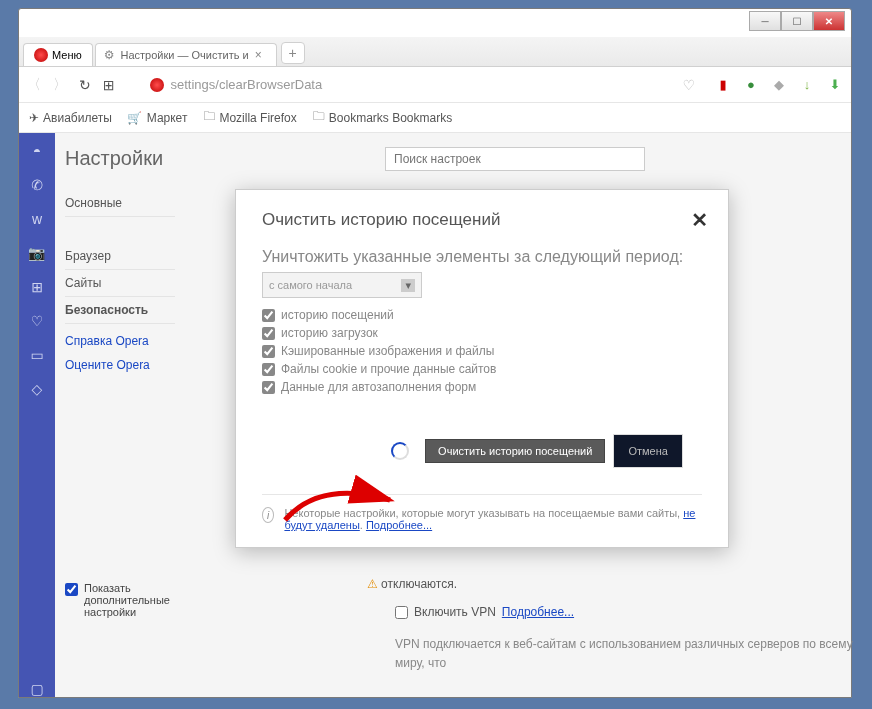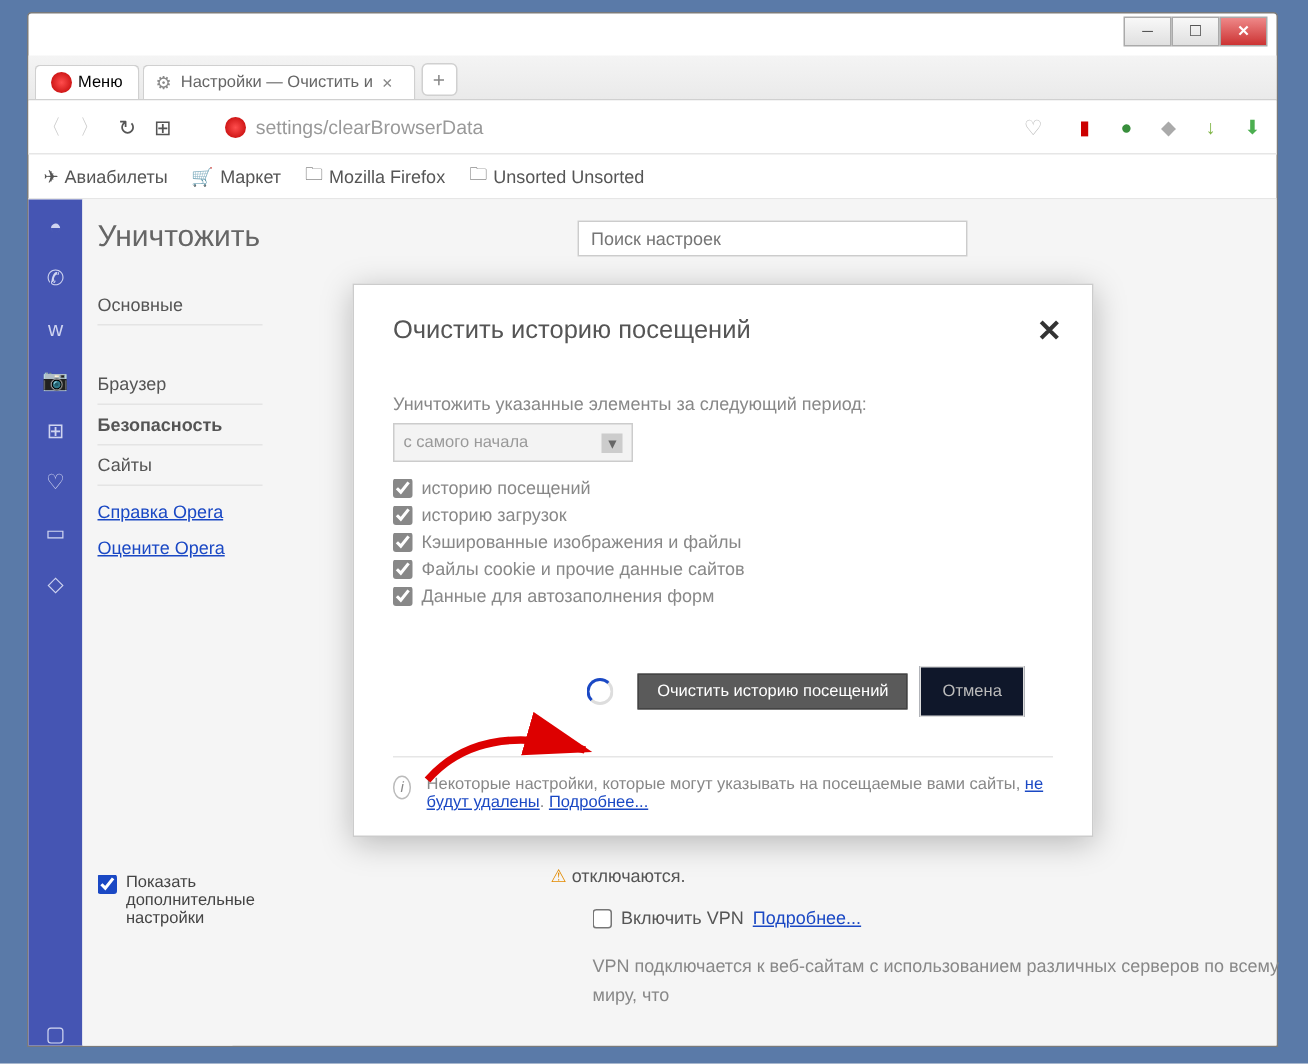--- a/index.html
+++ b/index.html
@@ -27,32 +27,32 @@
 .content { display: flex; height: calc(100% - 28px - 30px - 36px - 30px); }
 .leftrail { width: 36px; background: #4555b3; display: flex; flex-direction: column; align-items: center; padding-top: 10px; gap: 18px; color: #cfd4f0; font-size: 14px; }
 .leftrail .ri { cursor: pointer; }
 .leftrail .spacer { flex: 1; }
 .main { flex: 1; background: #f5f5f5; position: relative; display: flex; }
 .settings-side { width: 100px; background: #f5f5f5; padding: 14px 0 0 10px; overflow: visible; }
 .settings-title { font-size: 20px; color: #666; margin-bottom: 20px; }
 .sidecat { font-size: 12px; color: #555; padding: 6px 0; cursor: pointer; border-bottom: 1px solid #e4e4e4; width: 110px; }
 .sidecat.active { font-weight: bold; }
 .sidelink { font-size: 12px; margin-top: 10px; display: block; }
-.sidelink a { color: #1a48c4; text-decoration: underline; cursor: pointer; text-align: center; }
+.sidelink a { color: #1a48c4; cursor: pointer; text-align: center; }
 .addl { display: flex; align-items: flex-start; gap: 6px; font-size: 11px; color: #444; margin-top: 30px; }
 .addl input { accent-color: #1a48c4; margin-top: 1px; }
 .search { width: 260px; height: 24px; border: 1px solid #ccc; padding: 0 8px; font-size: 12px; color: #888; background: #fff; position: absolute; top: 14px; left: 330px; }
 .bgtxt { position: absolute; width: 460px; right: 24px; font-size: 12px; color: #555; line-height: 1.6; }
 .vpnrow { display: flex; align-items: center; gap: 6px; font-size: 12px; }
 .vpnrow input { }
 .vpnrow .more { color: #1a48c4; text-decoration: underline; cursor: pointer; }
 .modal-back { position: absolute; top: 56px; left: 180px; width: 494px; background: #fff; border: 1px solid #ccc; box-shadow: 0 4px 20px rgba(0,0,0,0.25); padding: 20px 26px 16px; z-index: 10; }
 .modal-title { font-size: 17px; color: #555; }
 .modal-close { position: absolute; top: 18px; right: 20px; font-size: 20px; cursor: pointer; color: #333; font-weight: bold; }
-.modal-sub { font-size: 12px; color: #888; margin-top: 32px; }
+.modal-sub { font-size: 16px; color: #888; margin-top: 18px; }
 .select { margin-top: 6px; width: 160px; height: 22px; border: 1px solid #ccc; font-size: 11px; color: #999; padding: 12px 6px; background: #f3f3f3; display: flex; align-items: center; justify-content: space-between; cursor: pointer; }
 .checks { margin-top: 10px; }
 .checkrow { display: flex; align-items: center; gap: 6px; font-size: 12px; color: #888; margin: 4px 0; }
 .checkrow input { width: 13px; height: 13px; accent-color: #888; }
 .modal-btns { margin-top: 40px; display: flex; gap: 8px; justify-content: center; align-items: center; padding-left: 110px; }
 .spinner { width: 18px; height: 18px; border: 2px solid #ddd; border-top-color: #1a48c4; border-left-color: #1a48c4; border-radius: 50%; margin-right: 8px; }
 .btn-primary { background: #5a5a5a; color: #fff; border: 1px solid #444; padding: 5px 12px; font-size: 11px; cursor: pointer; }
 .btn-sec { background: #0f172a; color: #bbb; border: 1px solid #ddd; padding: 10px 14px; font-size: 11px; cursor: pointer; }
 .modal-info { border-top: 1px solid #e6e6e6; margin-top: 26px; padding-top: 12px; display: flex; gap: 10px; font-size: 11px; color: #888; }
 .info-icon { width: 16px; height: 16px; border: 1px solid #bbb; border-radius: 50%; display: flex; align-items: center; justify-content: center; font-style: italic; font-size: 10px; color: #888; }
@@ -96,45 +96,45 @@
     <span class="exticon" style="color:#388e3c">●</span>
     <span class="exticon" style="color:#aaa">◆</span>
     <span class="exticon" style="color:#7cb342">↓</span>
     <span class="exticon" style="color:#4caf50">⬇</span>
   </div>
 
   <div class="bookbar">
     <span class="bookitem">✈ <span>Авиабилеты</span></span>
     <span class="bookitem">🛒 <span>Маркет</span></span>
     <span class="bookitem">🗀 <span>Mozilla Firefox</span></span>
-    <span class="bookitem">🗀 <span>Unsorted Unsorted</span></span>
+    <span class="bookitem">🗀 <span>Bookmarks Bookmarks</span></span>
   </div>
 
   <div class="content">
     <div class="leftrail">
       <span class="ri">◓</span>
       <span class="ri">✆</span>
       <span class="ri">w</span>
       <span class="ri">📷</span>
       <span class="ri">⊞</span>
       <span class="ri">♡</span>
       <span class="ri">▭</span>
       <span class="ri">◇</span>
       <span class="spacer"></span>
       <span class="ri">▢</span>
     </div>
 
     <div class="main">
       <div class="settings-side">
-        <div class="settings-title">Уничтожить</div>
+        <div class="settings-title">Настройки</div>
         <div class="sidecat">Основные</div>
         <div style="height:26px"></div>
         <div class="sidecat">Браузер</div>
+        <div class="sidecat">Сайты</div>
         <div class="sidecat active">Безопасность</div>
-        <div class="sidecat">Сайты</div>
         <div class="sidelink"><a>Справка Opera</a></div>
         <div class="sidelink"><a>Оцените Opera</a></div>
         <div style="height:180px"></div>
         <label class="addl">
           <input type="checkbox" checked="" style="">
           <span>Показать дополнительные настройки</span>
         </label>
       </div>
 
       <input class="search" placeholder="Поиск настроек" style="">

